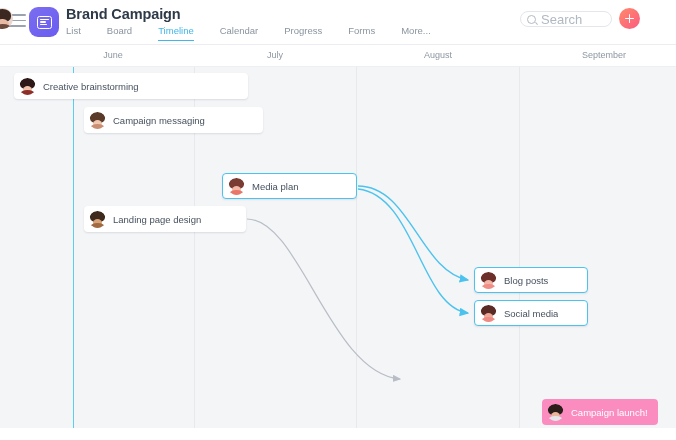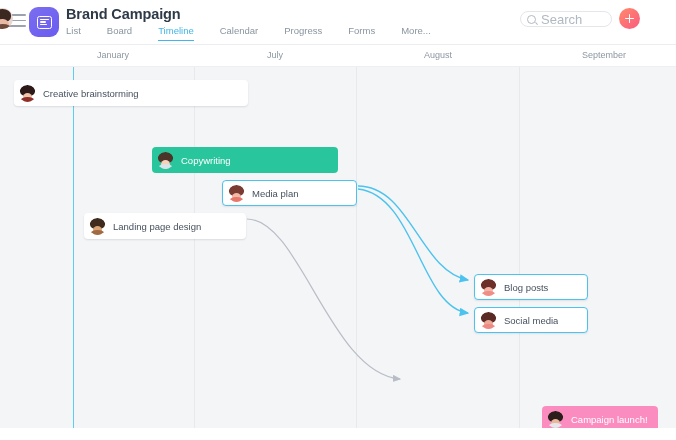--- a/index.html
+++ b/index.html
@@ -56,21 +56,21 @@
   .month{position:absolute;top:5px;font-size:9px;color:#8d97a2;transform:translateX(-50%);white-space:nowrap;}
 
   
   .canvas{position:absolute;left:0;top:67px;width:676px;height:361px;background:#f4f5f7;overflow:hidden;}
   .gridline{position:absolute;top:0;bottom:0;width:1px;background:#e7e9ed;}
   .today-line{position:absolute;top:0;bottom:0;width:1.4px;background:#5ecbf2;}
   .footer-strip{position:absolute;left:0;top:428px;width:676px;height:12px;background:#fff;}
 
   
   .bar{position:absolute;height:26px;border-radius:4px;display:flex;align-items:center;
-    padding-left:5px;box-sizing:border-box;cursor:pointer;overflow:hidden;margin-top:7px;}
+    padding-left:5px;box-sizing:border-box;cursor:pointer;overflow:hidden;}
   .bar .av{width:17px;height:17px;}
   .bar .lbl{font-size:9.5px;margin-left:7px;white-space:nowrap;overflow:hidden;text-overflow:ellipsis;}
   .bar.white{background:#fff;box-shadow:0 1px 2px rgba(40,50,70,.13);color:#46515e;}
   .bar.sel{background:#fff;border:1.4px solid #4cc3ef;box-shadow:0 1px 2px rgba(40,50,70,.10);color:#46515e;}
   .bar.teal{background:#29c69d;color:#fff;}
   .bar.pink{background:#fb8cc0;color:#fff;}
 
   svg.links{position:absolute;left:0;top:0;width:676px;height:361px;overflow:visible;pointer-events:none;}
 </style>
 </head>
@@ -114,21 +114,21 @@
     <div class="add-btn"></div>
 
     <div class="avatar-top av">
       <div class="hair" style="background:#3a2720"></div>
       <div class="face" style="background:#e8b9a3"></div>
       <div class="body" style="background:#6d4a3c"></div>
     </div>
   </div>
 
   <div class="months">
-    <div class="month" style="left:113px">January</div>
+    <div class="month" style="left:113px">June</div>
     <div class="month" style="left:275px">July</div>
     <div class="month" style="left:438px">August</div>
     <div class="month" style="left:604px">September</div>
   </div>
 
   <div class="canvas">
 
     <div class="gridline" style="left:194px"></div>
     <div class="gridline" style="left:356px"></div>
     <div class="gridline" style="left:519px"></div>
@@ -153,29 +153,29 @@
 
     <div class="bar white" style="left:14px;top:6px;width:234px">
       <div class="av">
         <div class="hair" style="background:#2d1a18"></div>
           <div class="face" style="background:#f0c3ab"></div>
           <div class="body" style="background:#8e2f2a"></div>
       </div>
       <div class="lbl">Creative brainstorming</div>
     </div>
 
-
-    <div class="bar teal" style="left:152px;top:73px;width:186px">
-      <div class="av">
-        <div class="hair" style="background:#4a3528"></div>
-          <div class="face" style="background:#f6d2bb"></div>
-          <div class="body" style="background:#d8e3ea"></div>
-      </div>
-      <div class="lbl">Copywriting</div>
-    </div>
+    <div class="bar white" style="left:84px;top:40px;width:179px">
+      <div class="av">
+        <div class="hair" style="background:#5a3a28"></div>
+          <div class="face" style="background:#f2c7b0"></div>
+          <div class="body" style="background:#c98f73"></div>
+      </div>
+      <div class="lbl">Campaign messaging</div>
+    </div>
+
 
     <div class="bar sel" style="left:222px;top:106px;width:135px">
       <div class="av">
         <div class="hair" style="background:#7a3b33"></div>
           <div class="face" style="background:#f3b8a6"></div>
           <div class="body" style="background:#e9766a"></div>
       </div>
       <div class="lbl">Media plan</div>
     </div>
 

